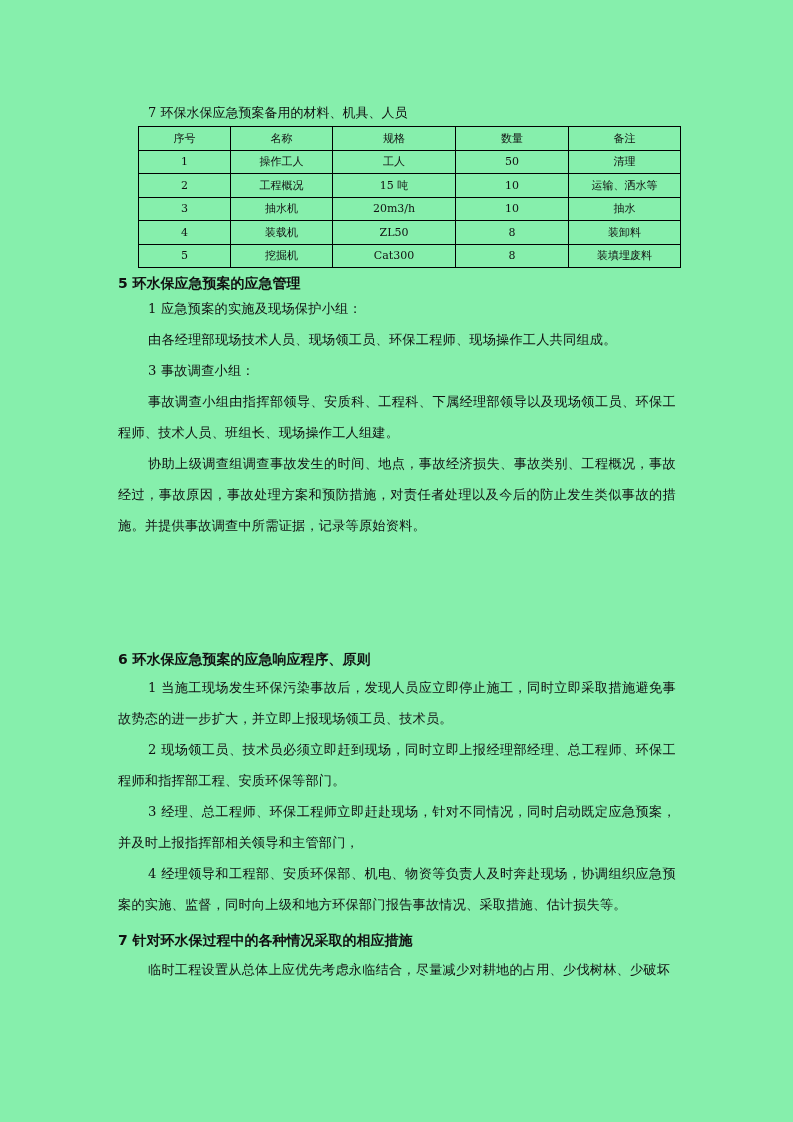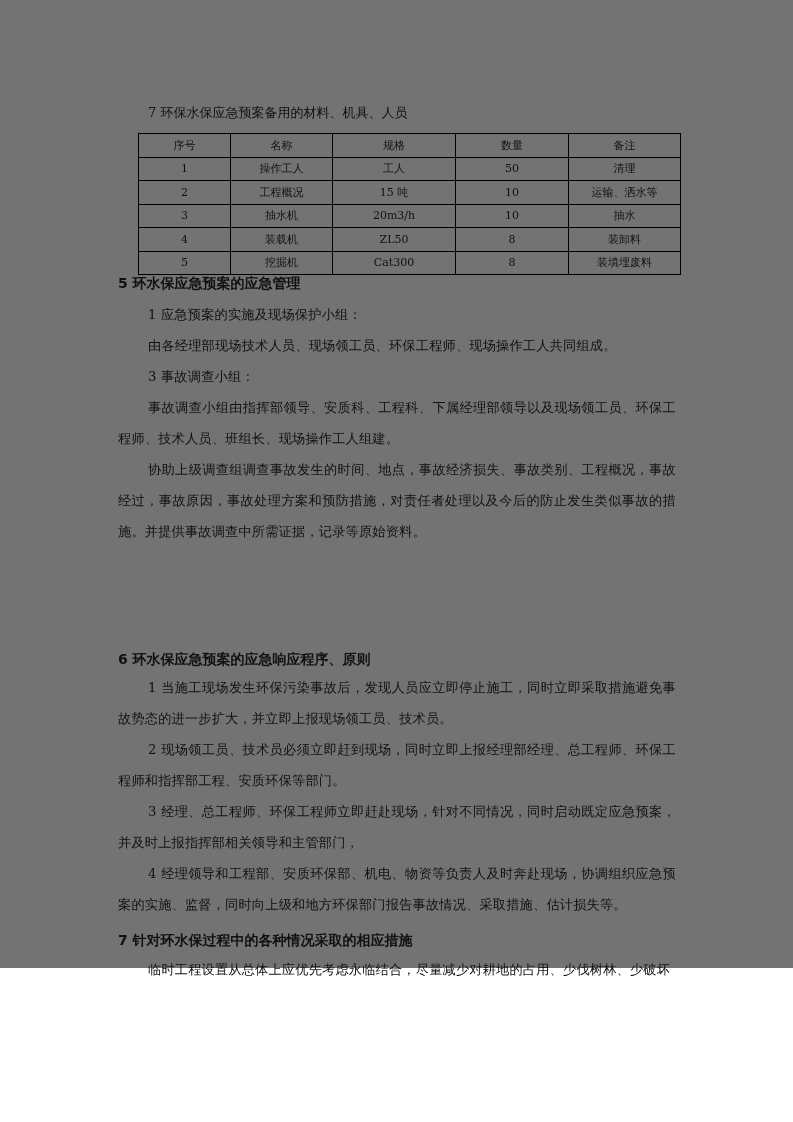--- a/index.html
+++ b/index.html
@@ -1,20 +1,20 @@
 <!DOCTYPE html>
 <html><head>
 <meta charset="utf-8">
 <style>
   html, body { margin: 0; padding: 0; background: #ffffff; }
   body { width: 793px; height: 1122px; position: relative; overflow: hidden;
          font-family: "DejaVu Serif", "Liberation Serif", serif; color: #111; }
-  .page { position: absolute; left: 0; top: 0; width: 793px; height: 968px; background: #737373; }
+  .page { position: absolute; left: 0; top: 0; width: 793px; height: 1122px; background: #86efac; }
   .title { position: absolute; left: 148px; top: 104px; font-size: 13px; line-height: 18px; white-space: nowrap; }
-  table.equip { position: absolute; left: 138px; top: 133px; border-collapse: collapse;
+  table.equip { position: absolute; left: 138px; top: 126px; border-collapse: collapse;
                 font-size: 11px; }
   table.equip td, table.equip th { border: 1px solid #000; text-align: center; vertical-align: middle;
                 height: 22.5px; padding: 0; font-weight: normal; white-space: nowrap; }
   .block { position: absolute; left: 118px; width: 558px; }
   .h { font-family: "DejaVu Sans", "Liberation Sans", sans-serif; font-weight: bold; font-size: 14px;
        height: 20px; line-height: 20px; white-space: nowrap; }
   .p { font-size: 13.2px; line-height: 31px; text-align: justify; text-align-last: left; letter-spacing: 0.2px; }
   .p.indent { text-indent: 30px; }
 </style>
 </head>
@@ -73,21 +73,21 @@
       <td>挖掘机</td>
       <td>Cat300</td>
       <td>8</td>
       <td>装填埋废料</td>
     </tr>
   </tbody>
     </table>
 
   <div class="block" style="top:273px;">
     <div class="h">5 环水保应急预案的应急管理</div>
-    <div style="margin-top:6px;">
+    <div style="">
       <div class="p indent">1 应急预案的实施及现场保护小组：</div>
       <div class="p indent">由各经理部现场技术人员、现场领工员、环保工程师、现场操作工人共同组成。</div>
       <div class="p indent">3 事故调查小组：</div>
       <div class="p indent">事故调查小组由指挥部领导、安质科、工程科、下属经理部领导以及现场领工员、环保工程师、技术人员、班组长、现场操作工人组建。</div>
       <div class="p indent">协助上级调查组调查事故发生的时间、地点，事故经济损失、事故类别、工程概况，事故经过，事故原因，事故处理方案和预防措施，对责任者处理以及今后的防止发生类似事故的措施。并提供事故调查中所需证据，记录等原始资料。</div>
     </div>
   </div>
 
   <div class="block" style="top:649px;">
     <div class="h">6 环水保应急预案的应急响应程序、原则</div>

